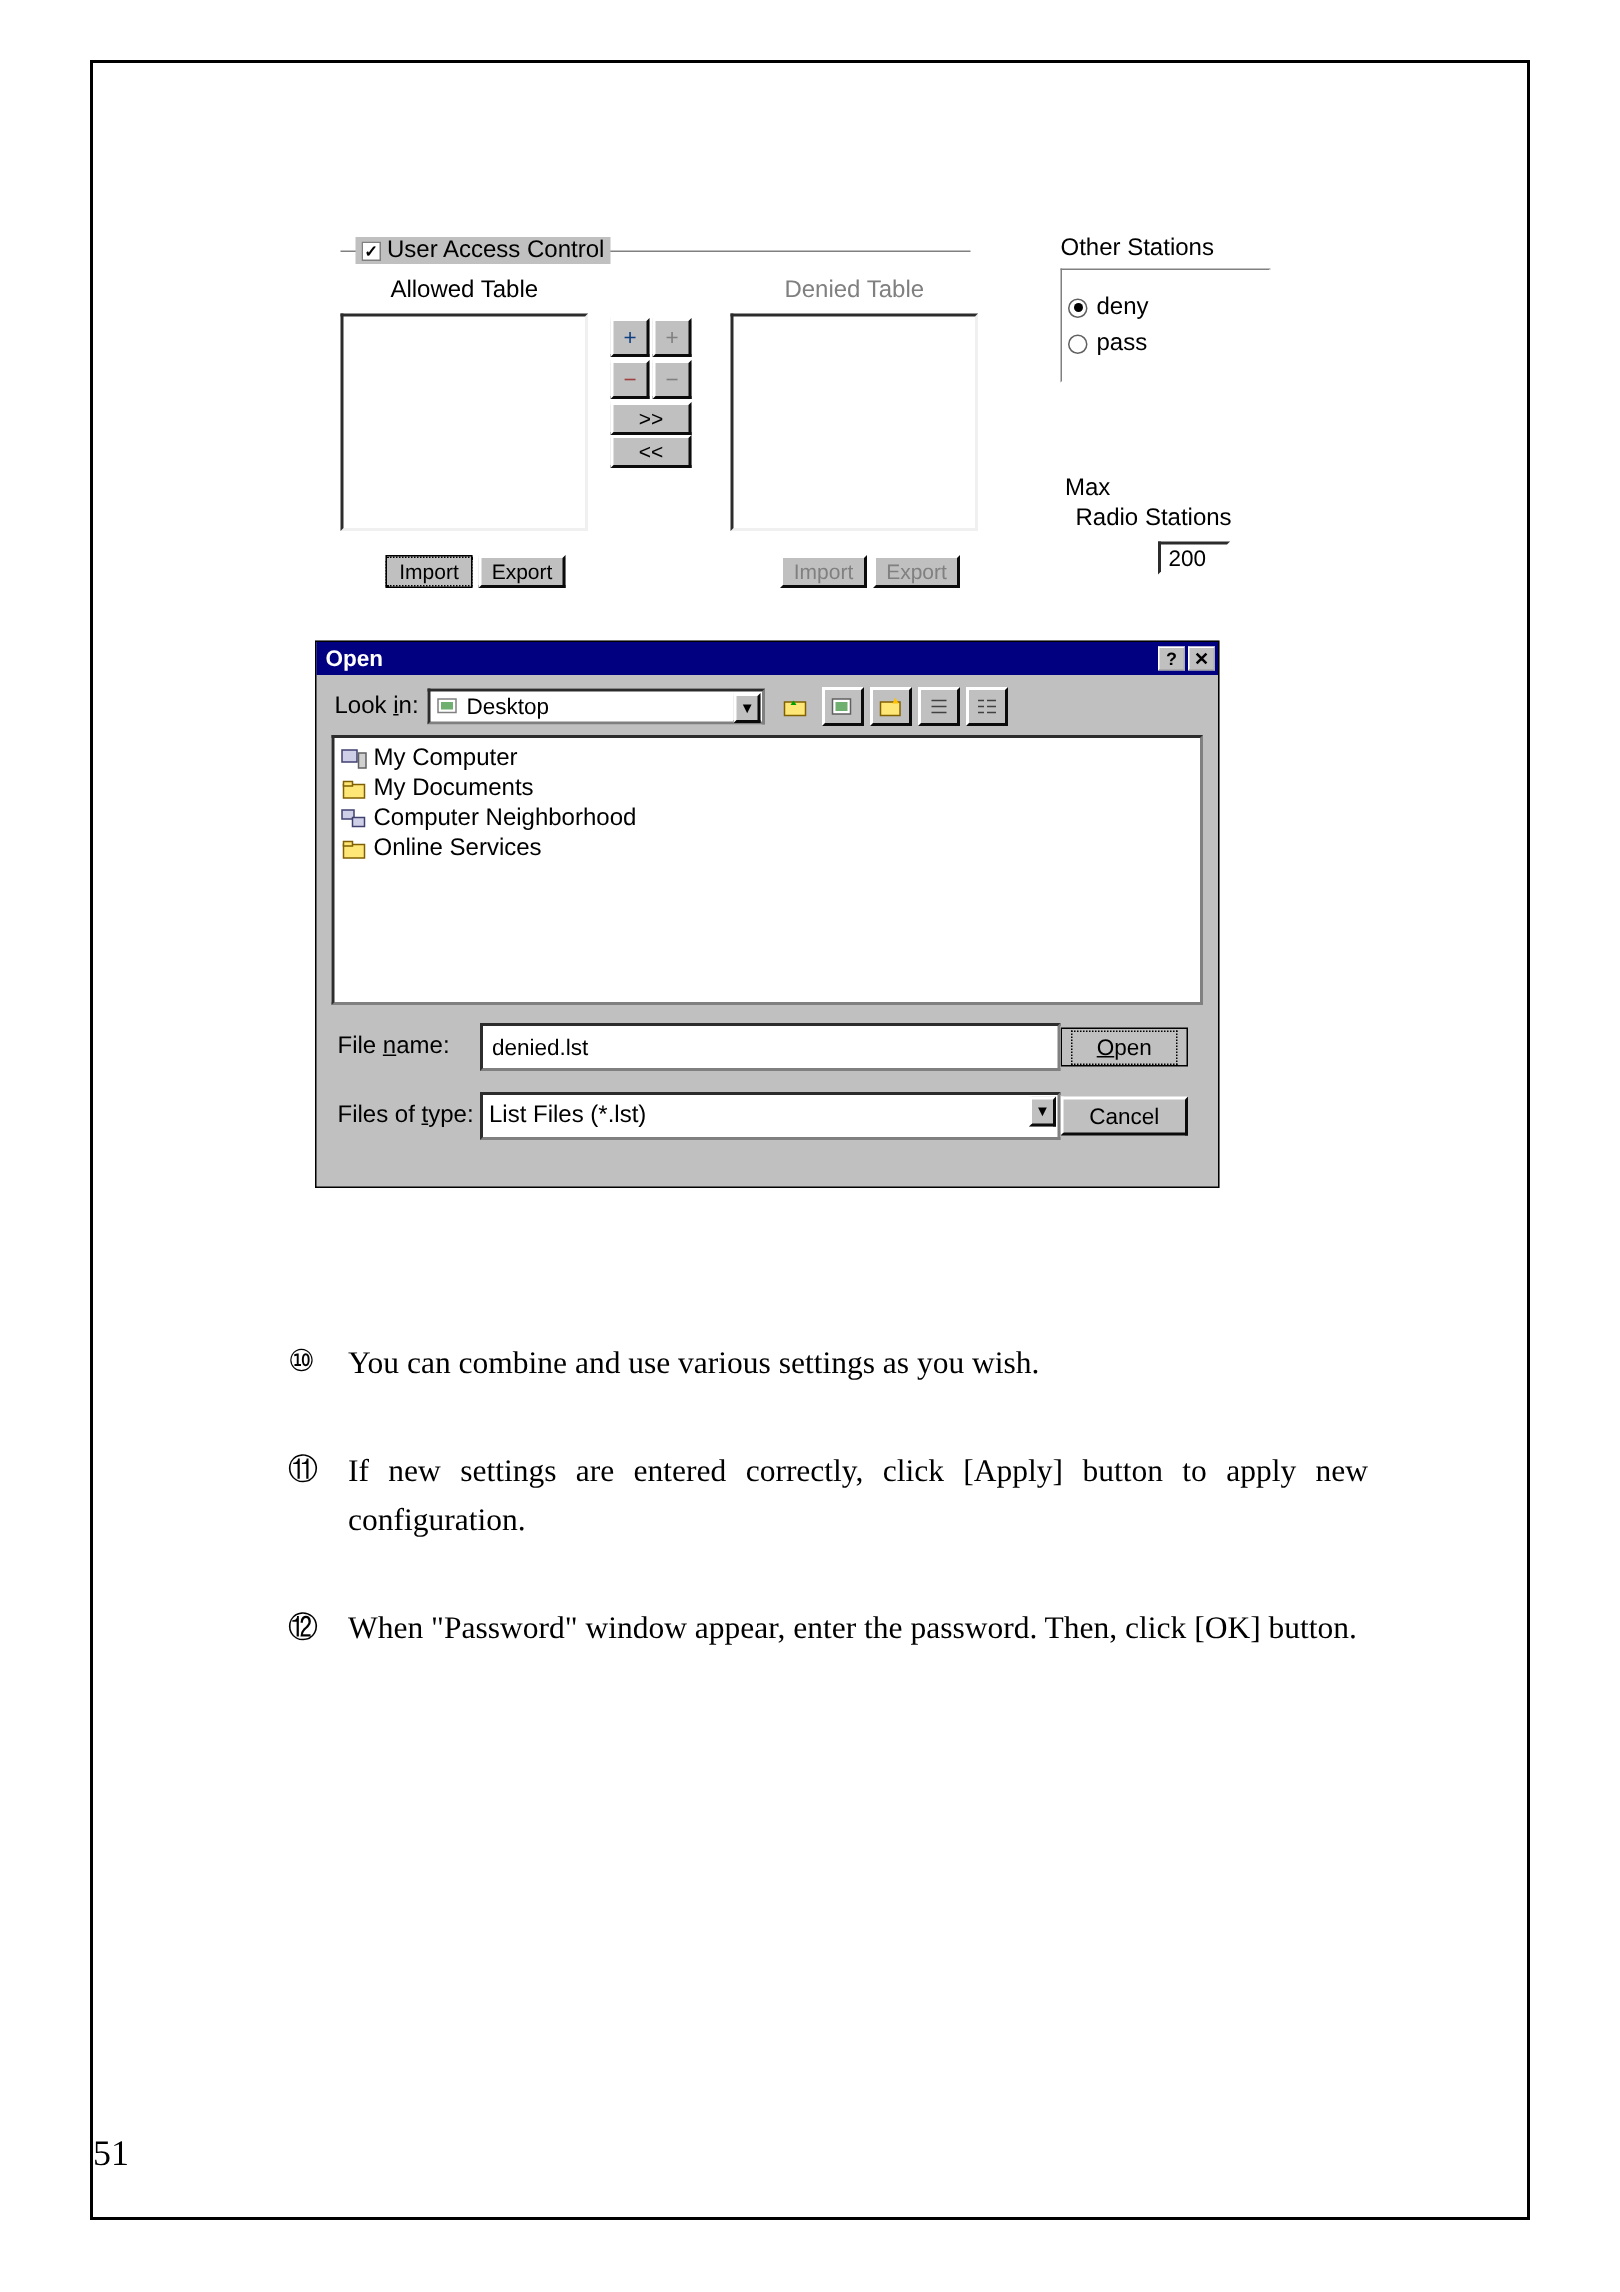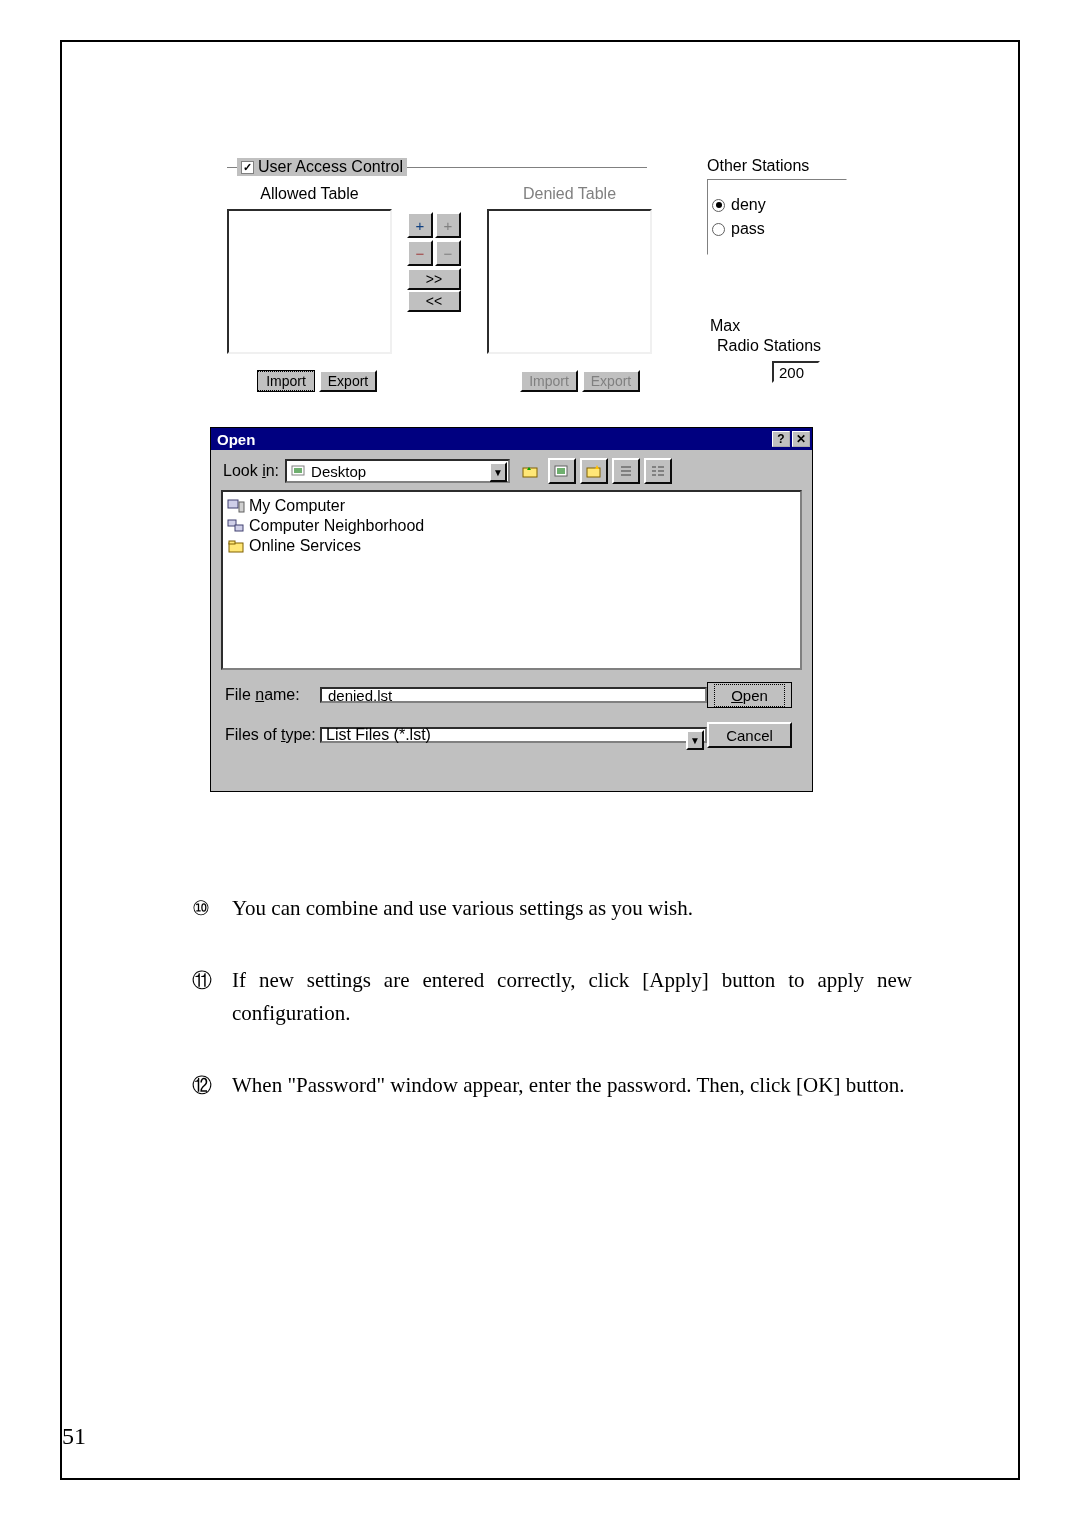--- a/index.html
+++ b/index.html
@@ -224,21 +224,21 @@
     padding: 10px 10px 4px 14px;
     display:grid;
     grid-template-columns: 95px 1fr 95px;
     row-gap: 14px;
     align-items:center;
     font-size:16px;
   }
   .txtbox-wrapper {
     background:#fff;
     border: 2px inset #808080;
-    height: 16px;
+    height: 32px;
     padding: 0 4px;
     display:flex; align-items:center;
     position:relative;
   }
   .txtbox-input {
     width:100%; border:none; outline:none;
     font-size:15px;
     background:transparent;
   }
   .actbtn {
@@ -421,20 +421,27 @@
     <div class="filelist">
       <div class="file-item">
         <svg width="18" height="16">
             <rect x="1" y="2" width="10" height="8" fill="#cfcfe8" stroke="#404070"></rect>
             <rect x="12" y="4" width="5" height="10" fill="#d0d0d0" stroke="#606060"></rect>
           </svg>
         <span>My Computer</span>
       </div>
       <div class="file-item">
         <svg width="18" height="16">
+            <rect x="2" y="5" width="14" height="9" fill="#ffe777" stroke="#806000"></rect>
+            <rect x="2" y="3" width="6" height="3" fill="#ffe777" stroke="#806000"></rect>
+          </svg>
+        <span>My Documents</span>
+      </div>
+      <div class="file-item">
+        <svg width="18" height="16">
             <rect x="1" y="2" width="8" height="6" fill="#cfcfe8" stroke="#404070"></rect>
             <rect x="8" y="7" width="8" height="6" fill="#cfcfe8" stroke="#404070"></rect>
           </svg>
         <span>Computer Neighborhood</span>
       </div>
       <div class="file-item">
         <svg width="18" height="16">
             <rect x="2" y="5" width="14" height="9" fill="#ffe777" stroke="#806000"></rect>
             <rect x="2" y="3" width="6" height="3" fill="#ffe777" stroke="#806000"></rect>
           </svg>

